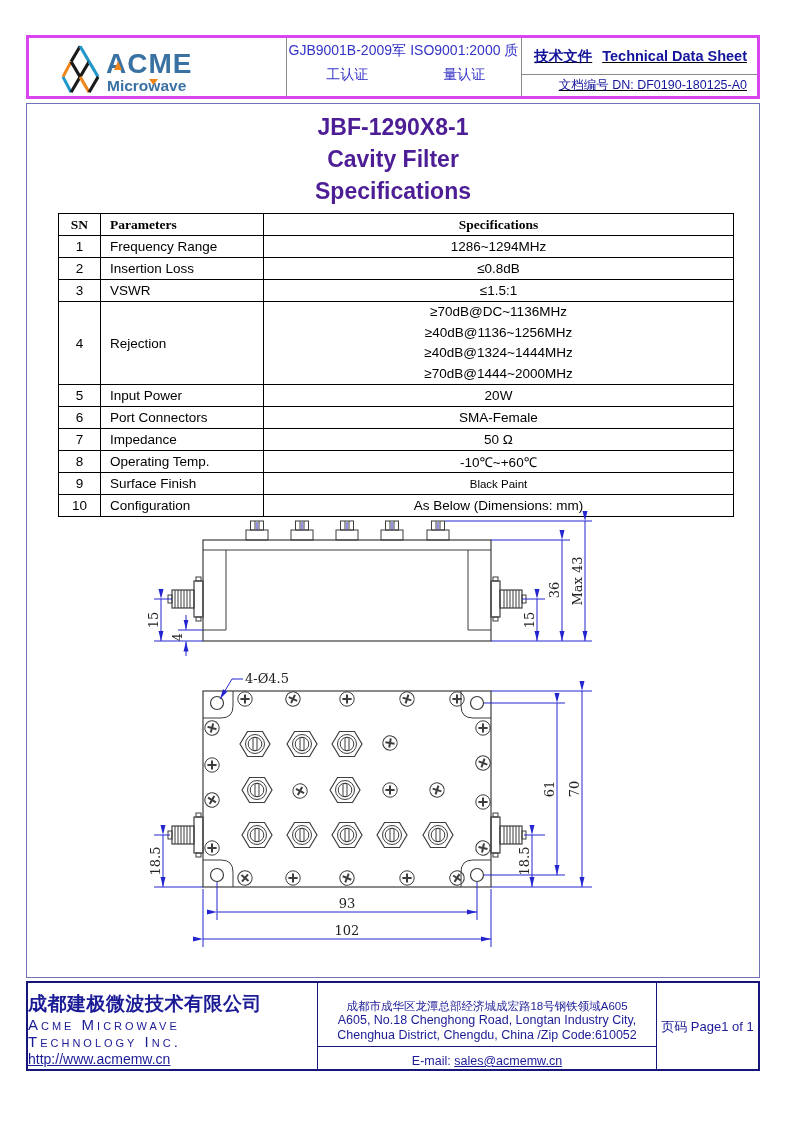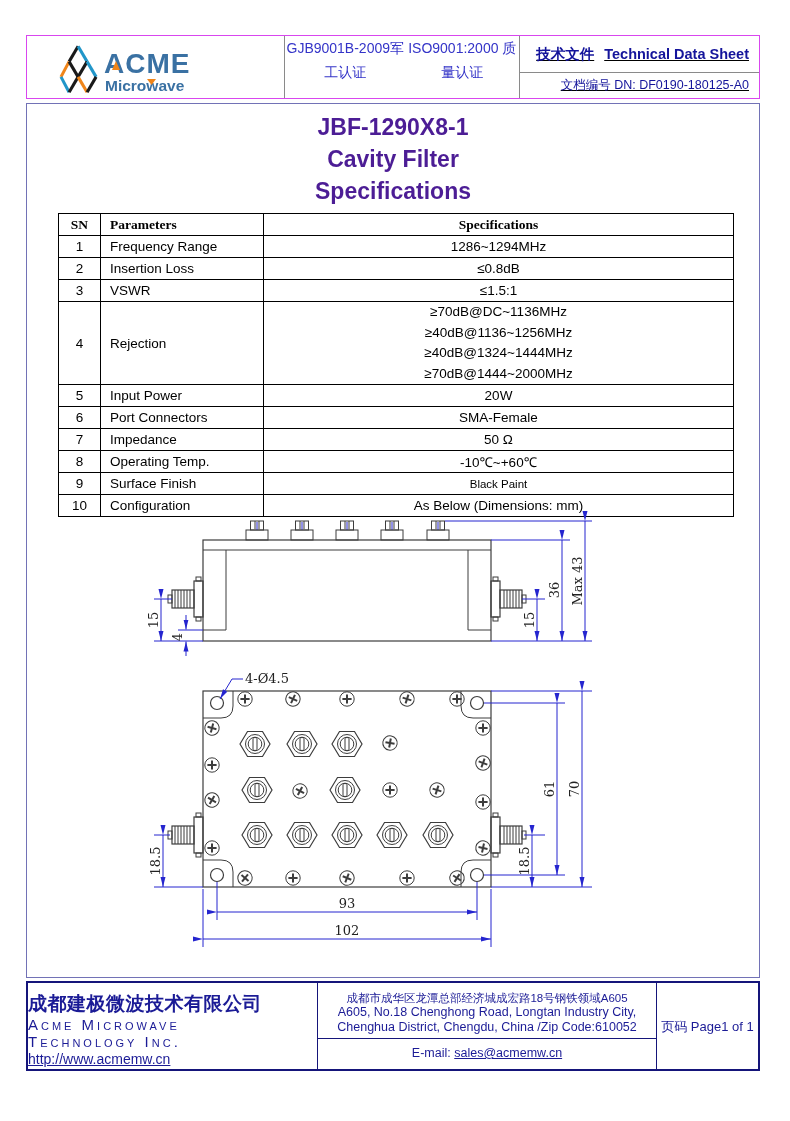--- a/index.html
+++ b/index.html
@@ -1,21 +1,21 @@
 <!DOCTYPE html>
 <html><head>
 <meta charset="utf-8">
 <style>
   html,body{margin:0;padding:0;background:#fff;}
   .page{position:relative;width:790px;height:1121px;background:#ffffff;
         font-family:"Liberation Sans",sans-serif;overflow:hidden;}
 
   
   .header-box{position:absolute;left:26px;top:35px;width:734px;height:64px;
-              border:1px solid #d946ef;display:flex;box-sizing:border-box;background:#fff;}
+              border:3px solid #d946ef;display:flex;box-sizing:border-box;background:#fff;}
   .logo-cell{width:257px;border-right:1px solid #8a8a8a;display:flex;align-items:center;justify-content:center;}
   .cert-cell{width:234px;border-right:1px solid #8a8a8a;display:flex;flex-direction:row;
              justify-content:center;text-align:center;color:#3434c8;font-size:14px;line-height:24px;}
   .doc-cell{flex:1;display:flex;flex-direction:column;text-decoration:underline;}
   .doc-type{height:37px;border-bottom:1px solid #8a8a8a;display:flex;align-items:center;
             justify-content:flex-end;padding-right:10px;color:#14149b;font-weight:bold;font-size:14.5px;box-sizing:border-box;}
   .doc-number{flex:1;display:flex;align-items:center;justify-content:flex-end;
               padding-right:10px;color:#14149b;font-size:12.5px;}
 
   
@@ -46,21 +46,21 @@
 
   
   .footer-box{position:absolute;left:26px;top:981px;width:734px;height:90px;
               border:2px solid #15157a;display:flex;box-sizing:border-box;color:#1b1b96;background:#fff;}
   .company-cell{width:290px;border-right:1.5px solid #15157a;text-align:left;padding-top:9px;box-sizing:border-box;}
   .company-cn{font-size:19px;font-weight:bold;letter-spacing:0.5px;line-height:24px;}
   .company-en{font-variant:small-caps;letter-spacing:3px;font-size:15px;line-height:17px;}
   .website{font-size:14px;line-height:19px;}
   .website a{color:#1b1b96;}
   .address-cell{width:339px;border-right:1.5px solid #15157a;display:flex;flex-direction:column;box-sizing:border-box;}
-  .address-block{border-bottom:1.5px solid #15157a;padding:8px 2px 3px 2px;text-align:center;}
+  .address-block{border-bottom:1.5px solid #15157a;padding:16px 2px 3px 2px;text-align:center;}
   .addr-cn{font-size:11.5px;line-height:14px;}
   .addr-en{font-size:12.5px;line-height:15px;}
   .contact-block{flex:1;text-align:center;padding-top:5px;font-size:12.5px;line-height:18px;}
   .email-link{color:#1b1b96;text-decoration:underline;}
   .page-cell{flex:1;display:flex;flex-direction:row;align-items:center;justify-content:center;
              font-size:13px;line-height:19px;}
 </style>
 </head>
 <body>
 

